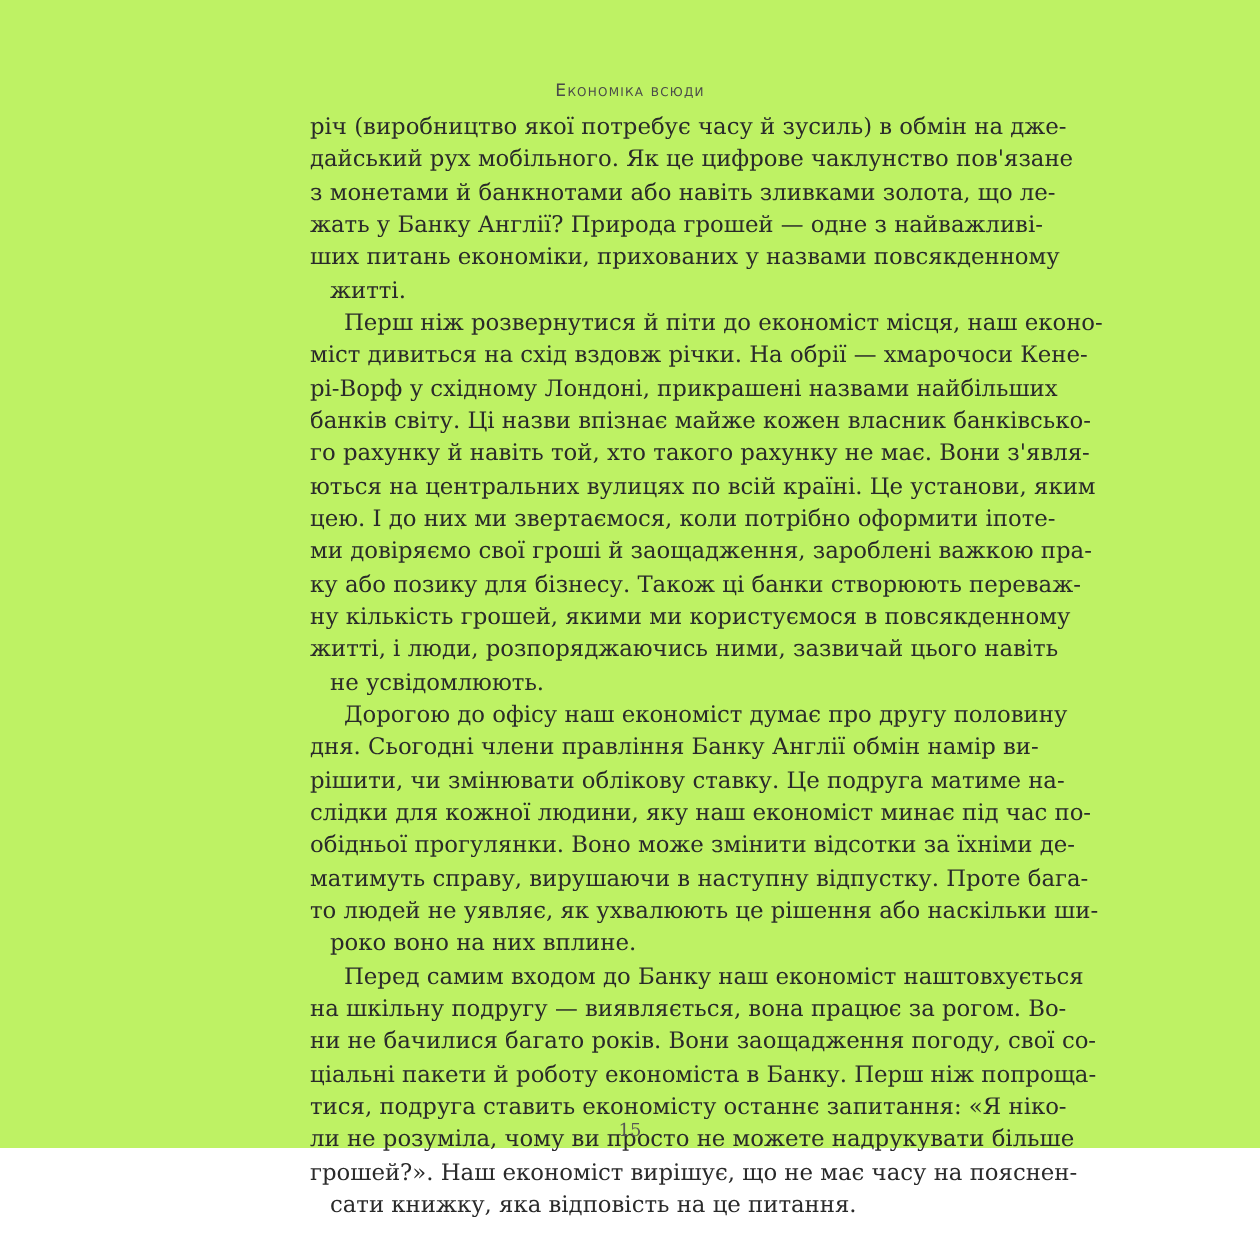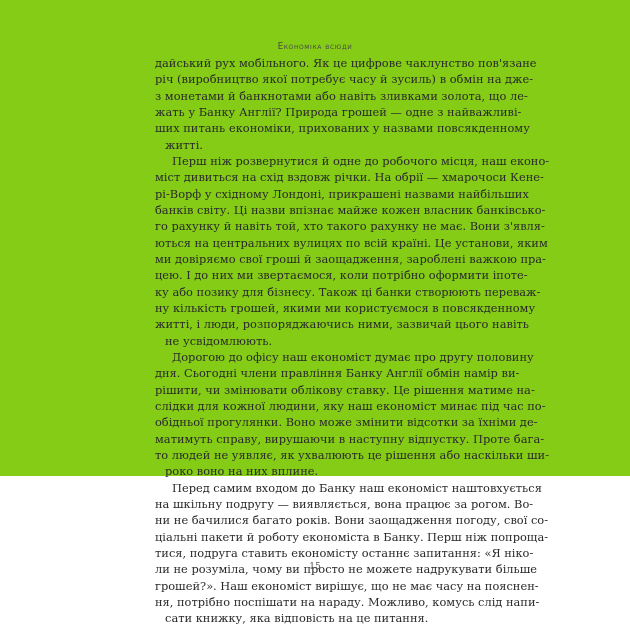--- a/index.html
+++ b/index.html
@@ -1,18 +1,18 @@
 <!DOCTYPE html>
 <html><head>
   <meta charset="utf-8">
   <style>
     html, body { margin: 0; padding: 0; background: #ffffff; }
     body { width: 630px; height: 630px; position: relative; overflow: hidden; }
     .page {
-      position: absolute; left: 0; top: 0; width: 630px; height: 476px; background: #84cc16;
+      position: absolute; left: 0; top: 0; width: 630px; height: 574px; background: #bef264;
     }
     .running-head {
       position: absolute; top: 41px; left: 0; width: 630px; text-align: center;
       font-family: "DejaVu Sans", sans-serif; font-size: 8.6px; letter-spacing: 0.6px;
       color: #4a4a4a; font-variant: small-caps;
     }
     .body-text {
       position: absolute; left: 155px; top: 55px; width: 313px;
       font-family: "DejaVu Serif", serif; font-size: 11.4px; line-height: 16.33px;
       color: #2a2a2a; text-align: justify; hyphens: manual;
@@ -28,61 +28,60 @@
   </style>
 </head>
 <body>
 
 <div class="page">
   <div class="running-head">Економіка всюди</div>
 
   <div class="body-text">
 
     <p>
+      <span class="line">річ (виробництво якої потребує часу й зусиль) в обмін на дже-</span>
       <span class="line">дайський рух мобільного. Як це цифрове чаклунство пов'язане</span>
-      <span class="line">річ (виробництво якої потребує часу й зусиль) в обмін на дже-</span>
       <span class="line">з монетами й банкнотами або навіть зливками золота, що ле-</span>
       <span class="line">жать у Банку Англії? Природа грошей — одне з найважливі-</span>
       <span class="line">ших питань економіки, прихованих у назвами повсякденному</span>
       <span class="line last">житті.</span>
     </p>
 
     <p>
-      <span class="line ind">Перш ніж розвернутися й одне до робочого місця, наш еконо-</span>
+      <span class="line ind">Перш ніж розвернутися й піти до економіст місця, наш еконо-</span>
       <span class="line">міст дивиться на схід вздовж річки. На обрії — хмарочоси Кене-</span>
       <span class="line">рі-Ворф у східному Лондоні, прикрашені назвами найбільших</span>
       <span class="line">банків світу. Ці назви впізнає майже кожен власник банківсько-</span>
       <span class="line">го рахунку й навіть той, хто такого рахунку не має. Вони з'явля-</span>
       <span class="line">ються на центральних вулицях по всій країні. Це установи, яким</span>
+      <span class="line">цею. І до них ми звертаємося, коли потрібно оформити іпоте-</span>
       <span class="line">ми довіряємо свої гроші й заощадження, зароблені важкою пра-</span>
-      <span class="line">цею. І до них ми звертаємося, коли потрібно оформити іпоте-</span>
       <span class="line">ку або позику для бізнесу. Також ці банки створюють переваж-</span>
       <span class="line">ну кількість грошей, якими ми користуємося в повсякденному</span>
       <span class="line">житті, і люди, розпоряджаючись ними, зазвичай цього навіть</span>
       <span class="line last">не усвідомлюють.</span>
     </p>
 
     <p>
       <span class="line ind">Дорогою до офісу наш економіст думає про другу половину</span>
       <span class="line">дня. Сьогодні члени правління Банку Англії обмін намір ви-</span>
-      <span class="line">рішити, чи змінювати облікову ставку. Це рішення матиме на-</span>
+      <span class="line">рішити, чи змінювати облікову ставку. Це подруга матиме на-</span>
       <span class="line">слідки для кожної людини, яку наш економіст минає під час по-</span>
       <span class="line">обідньої прогулянки. Воно може змінити відсотки за їхніми де-</span>
       <span class="line">матимуть справу, вирушаючи в наступну відпустку. Проте бага-</span>
       <span class="line">то людей не уявляє, як ухвалюють це рішення або наскільки ши-</span>
       <span class="line last">роко воно на них вплине.</span>
     </p>
 
     <p>
       <span class="line ind">Перед самим входом до Банку наш економіст наштовхується</span>
       <span class="line">на шкільну подругу — виявляється, вона працює за рогом. Во-</span>
       <span class="line">ни не бачилися багато років. Вони заощадження погоду, свої со-</span>
       <span class="line">ціальні пакети й роботу економіста в Банку. Перш ніж попроща-</span>
       <span class="line">тися, подруга ставить економісту останнє запитання: «Я ніко-</span>
       <span class="line">ли не розуміла, чому ви просто не можете надрукувати більше</span>
       <span class="line">грошей?». Наш економіст вирішує, що не має часу на пояснен-</span>
-      <span class="line">ня, потрібно поспішати на нараду. Можливо, комусь слід напи-</span>
       <span class="line last">сати книжку, яка відповість на це питання.</span>
     </p>
   </div>
 
   <div class="folio">15</div>
 </div>
 
 </body></html>

